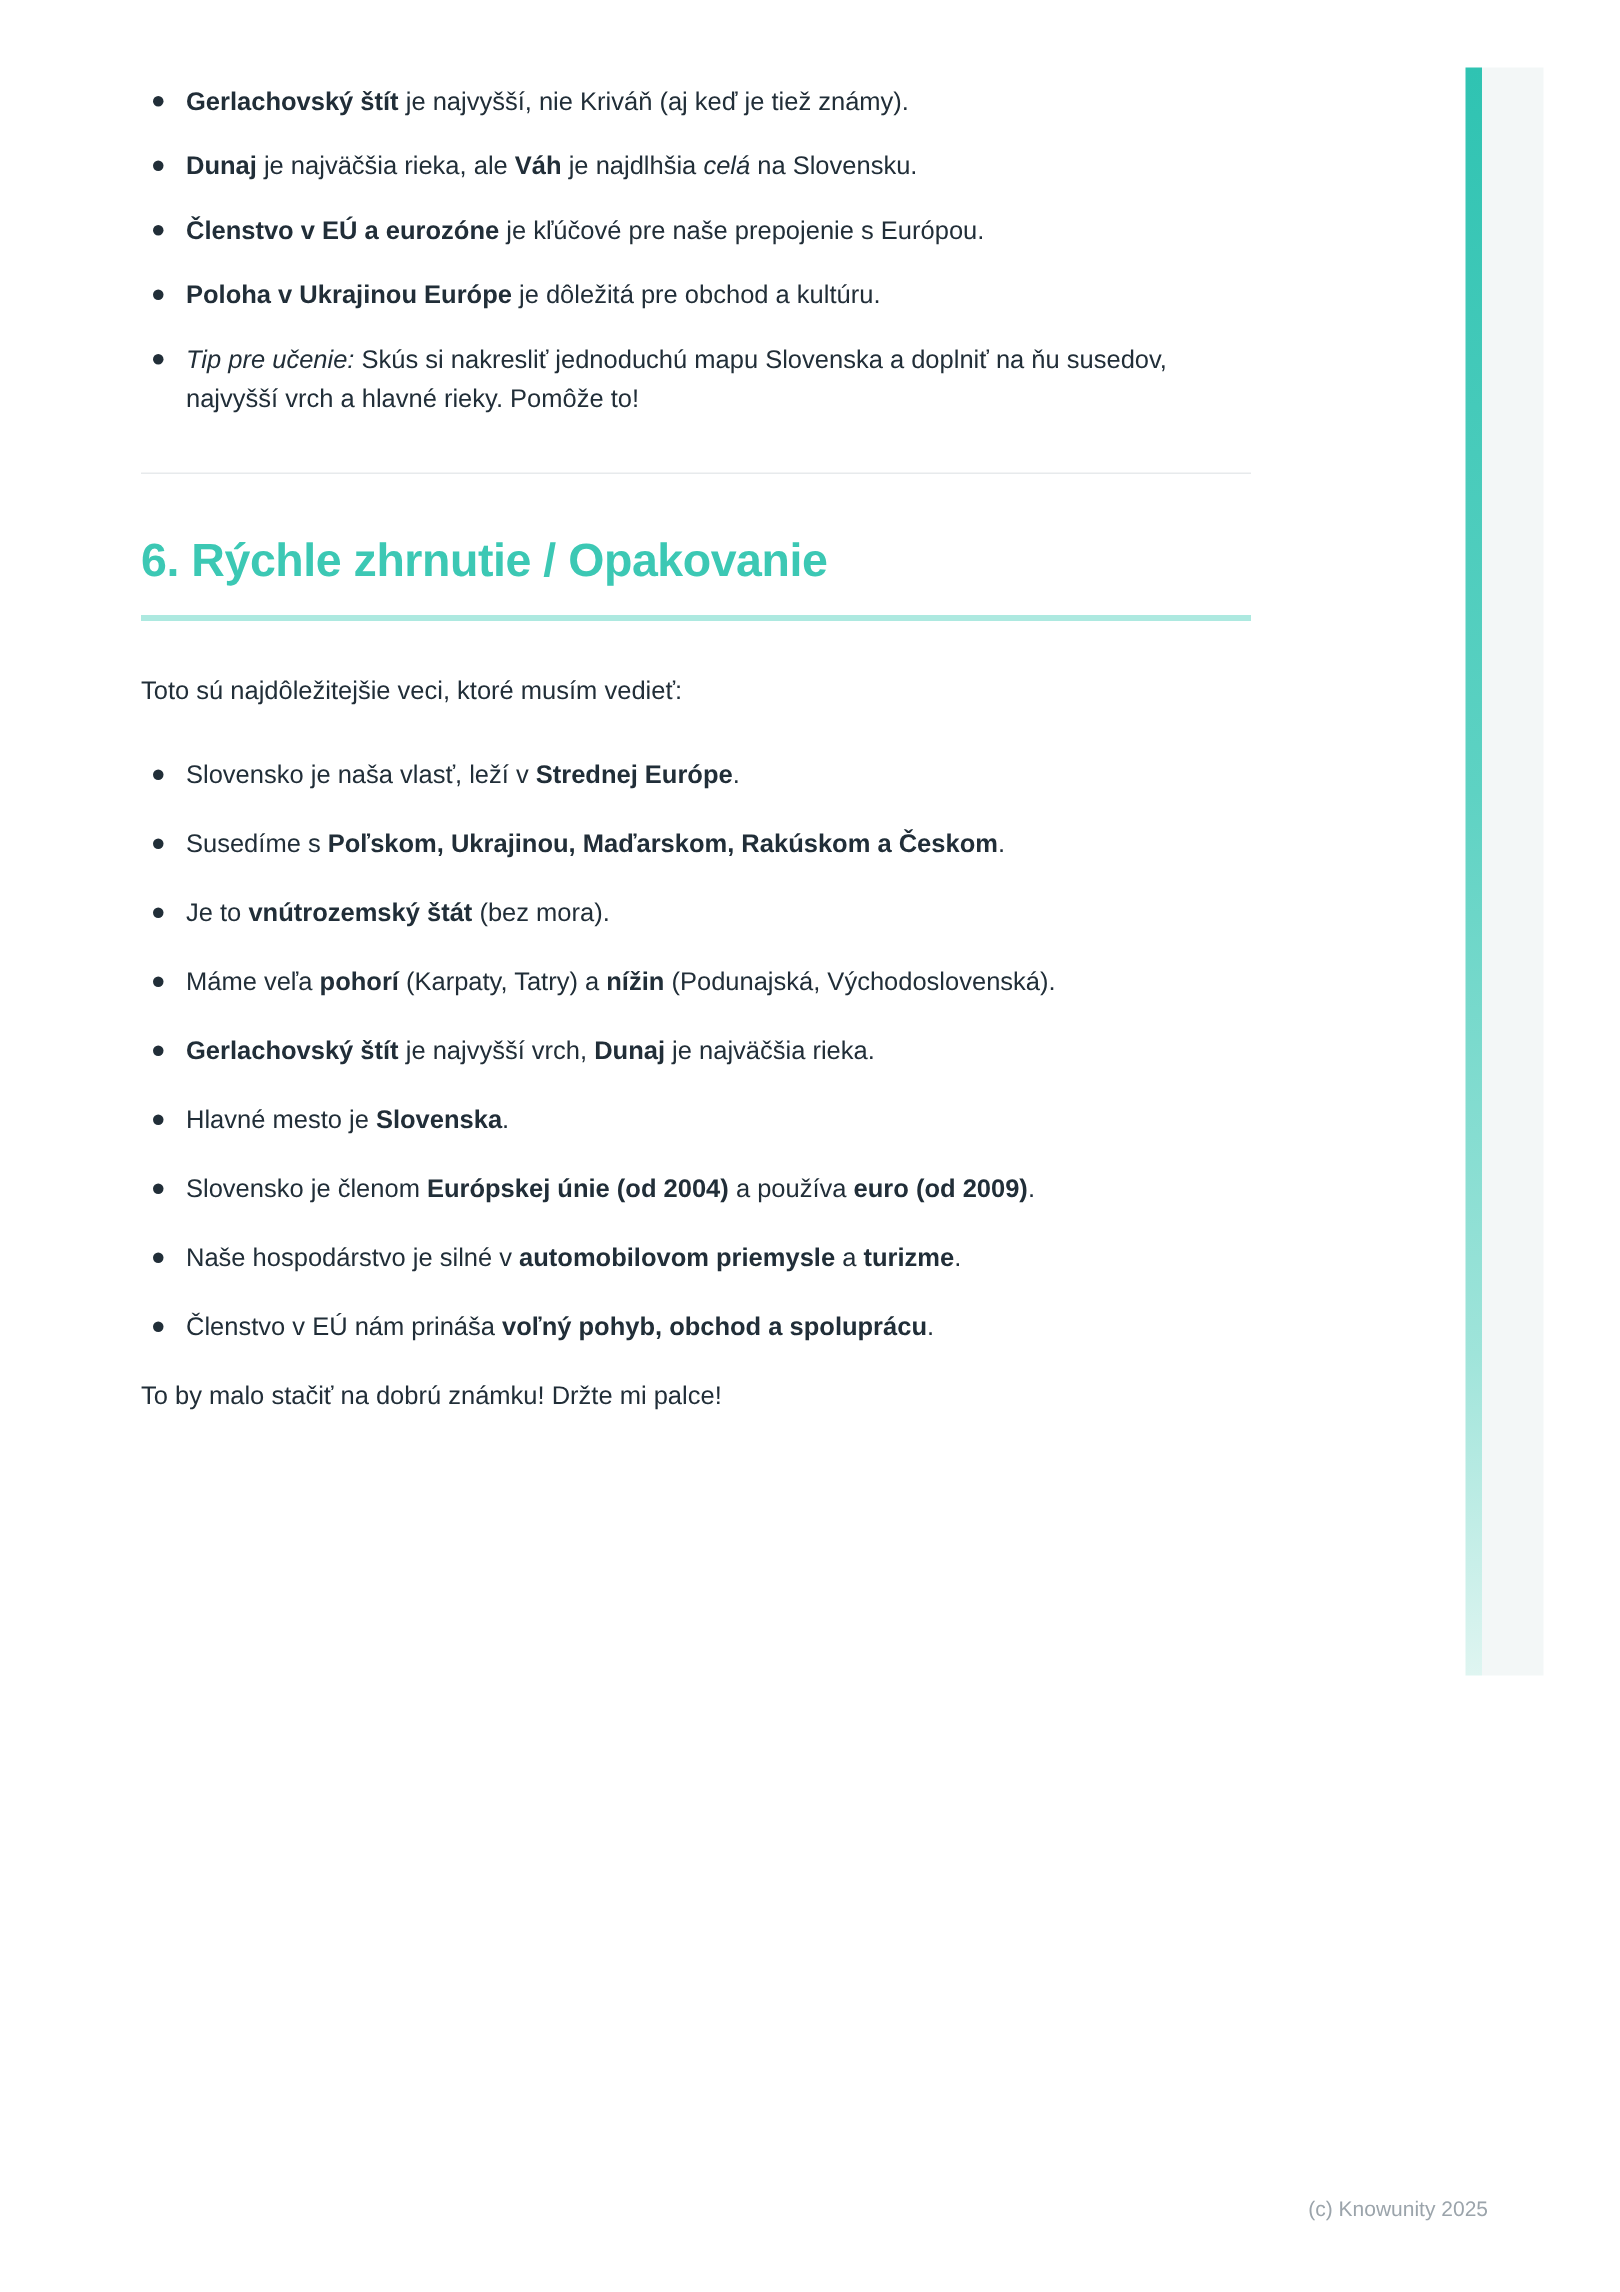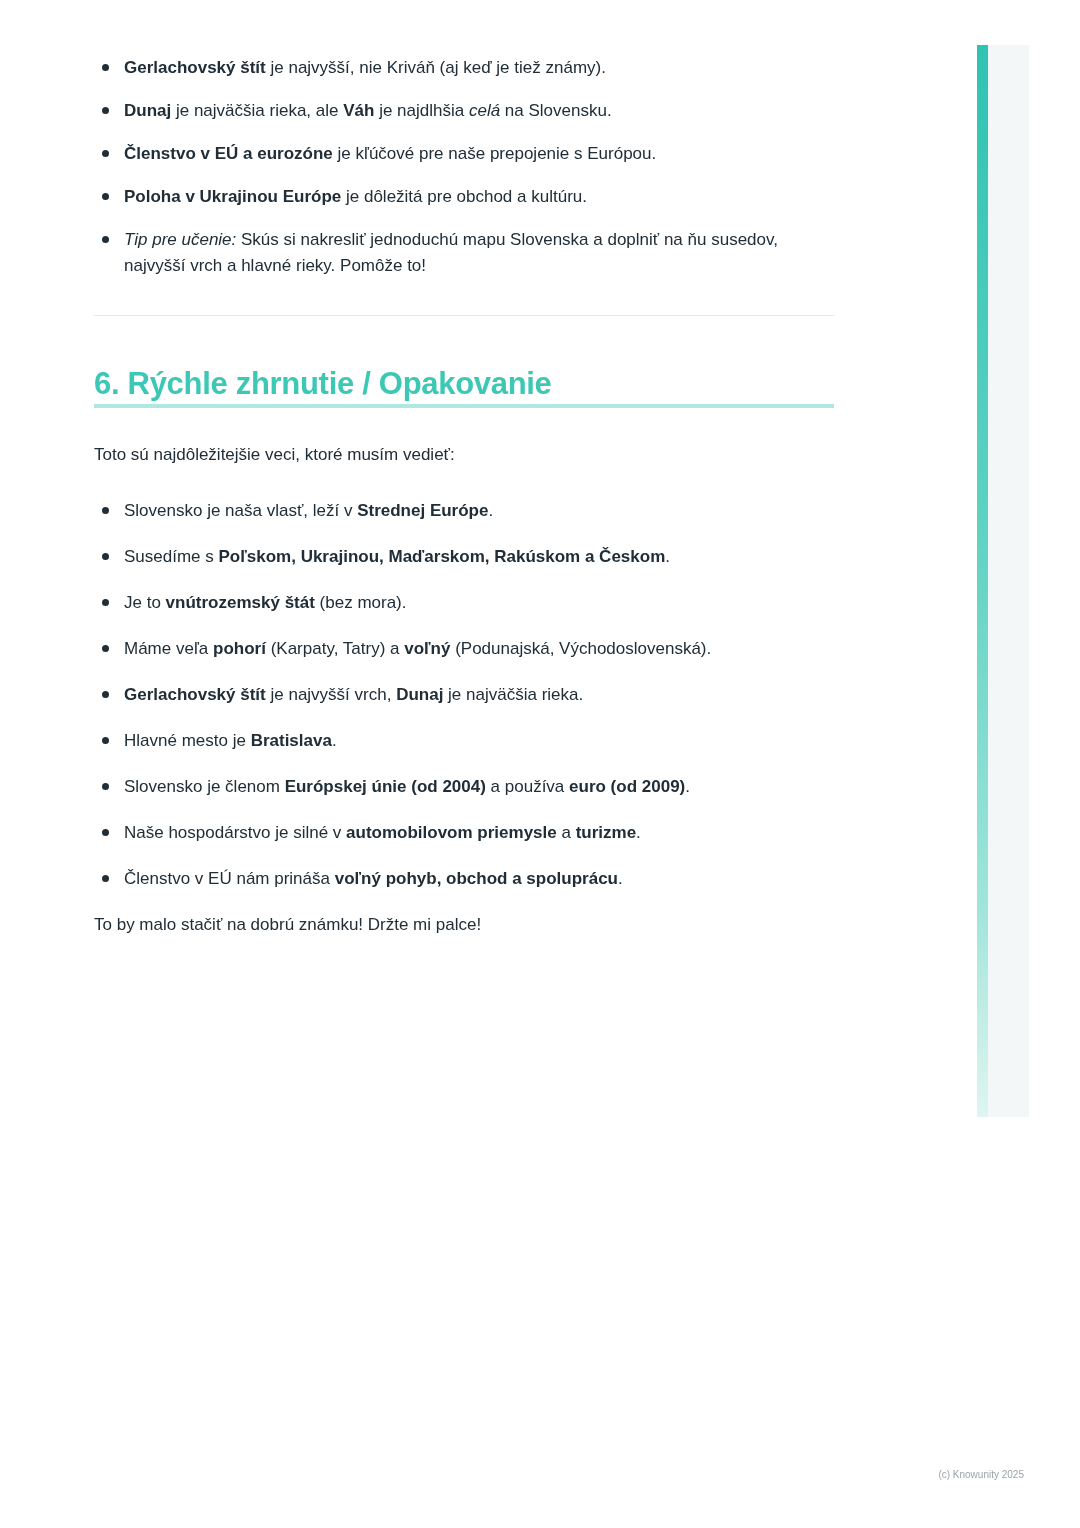--- a/index.html
+++ b/index.html
@@ -28,33 +28,33 @@
     content:"";position:absolute;left:-22px;top:9px;
     width:7px;height:7px;border-radius:50%;background:var(--text);
   }
   .b{font-weight:700;}
   .i{font-style:italic;}
   hr.divider{
     border:none;border-top:1px solid var(--divider);
     margin:36px 0 0 0;
   }
   .heading-wrap{
-    margin-top:48px;padding-bottom:0;
+    margin-top:38px;padding-bottom:16px;
     border-bottom:4px solid var(--accent-light);
   }
   h2.section-heading{
     font-size:31px;line-height:40px;font-weight:700;
     color:var(--accent);letter-spacing:-0.3px;
   }
   p.intro{margin-top:34px;}
   ul.bullet-list.summary{margin-top:30px;}
   p.closing{}
   .footer{
-    position:absolute;right:56px;bottom:48px;
-    font-size:10px;color:var(--footer-text);
+    position:absolute;right:88px;bottom:48px;
+    font-size:14px;color:var(--footer-text);
   }
   .edge-decoration{
     position:absolute;left:977px;top:45px;height:1072px;width:103px;
     display:flex;
   }
   .teal-bar{
     width:11px;height:100%;
     background:linear-gradient(to bottom,#2fc3b2 0%,#5ed2c3 45%,#9fe4da 80%,#dff5f1 100%);
   }
   .edge-panel{
@@ -86,23 +86,23 @@
     <div class="heading-wrap">
       <h2 class="section-heading">6. Rýchle zhrnutie / Opakovanie</h2>
     </div>
 
     <p class="intro">Toto sú najdôležitejšie veci, ktoré musím vedieť:</p>
 
     <ul class="bullet-list summary">
         <li><span>Slovensko je naša vlasť, leží v </span><span class="b">Strednej Európe</span><span>.</span></li>
         <li><span>Susedíme s </span><span class="b">Poľskom, Ukrajinou, Maďarskom, Rakúskom a Českom</span><span>.</span></li>
         <li><span>Je to </span><span class="b">vnútrozemský štát</span><span> (bez mora).</span></li>
-        <li><span>Máme veľa </span><span class="b">pohorí</span><span> (Karpaty, Tatry) a </span><span class="b">voľný</span><span> (Podunajská, Východoslovenská).</span></li>
+        <li><span>Máme veľa </span><span class="b">pohorí</span><span> (Karpaty, Tatry) a </span><span class="b">nížin</span><span> (Podunajská, Východoslovenská).</span></li>
         <li><span class="b">Gerlachovský štít</span><span> je najvyšší vrch, </span><span class="b">Dunaj</span><span> je najväčšia rieka.</span></li>
-        <li><span>Hlavné mesto je </span><span class="b">Bratislava</span><span>.</span></li>
+        <li><span>Hlavné mesto je </span><span class="b">Slovenska</span><span>.</span></li>
         <li><span>Slovensko je členom </span><span class="b">Európskej únie (od 2004)</span><span> a používa </span><span class="b">euro (od 2009)</span><span>.</span></li>
         <li><span>Naše hospodárstvo je silné v </span><span class="b">automobilovom priemysle</span><span> a </span><span class="b">turizme</span><span>.</span></li>
         <li><span>Členstvo v EÚ nám prináša </span><span class="b">voľný pohyb, obchod a spoluprácu</span><span>.</span></li>
       </ul>
 
     <p class="closing">To by malo stačiť na dobrú známku! Držte mi palce!</p>
 
   </div>
 
   <div class="footer">(c) Knowunity 2025</div>

